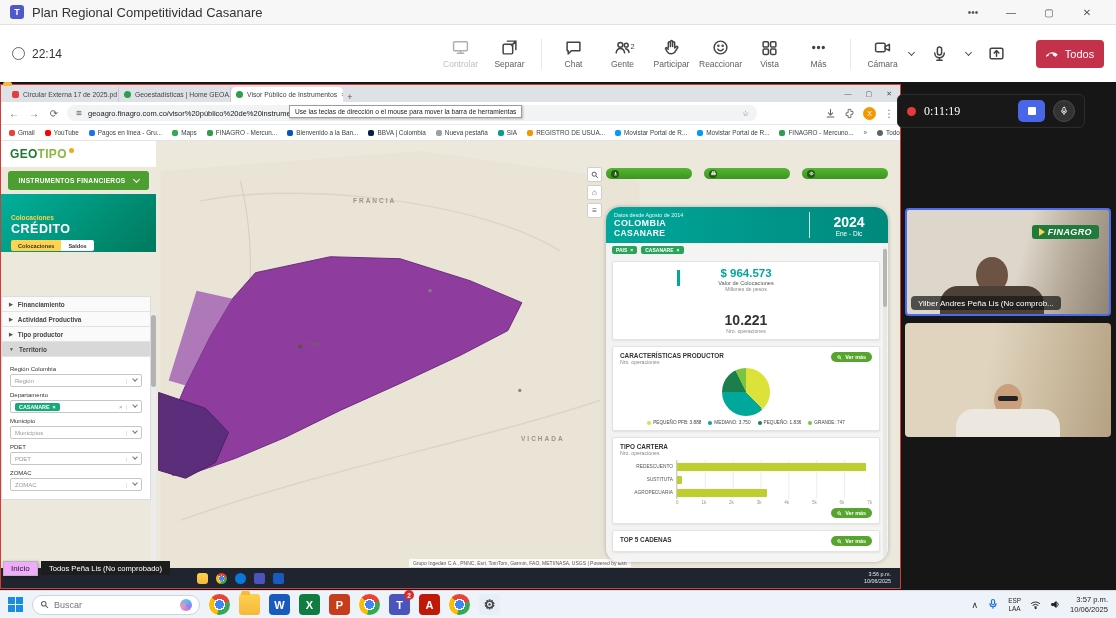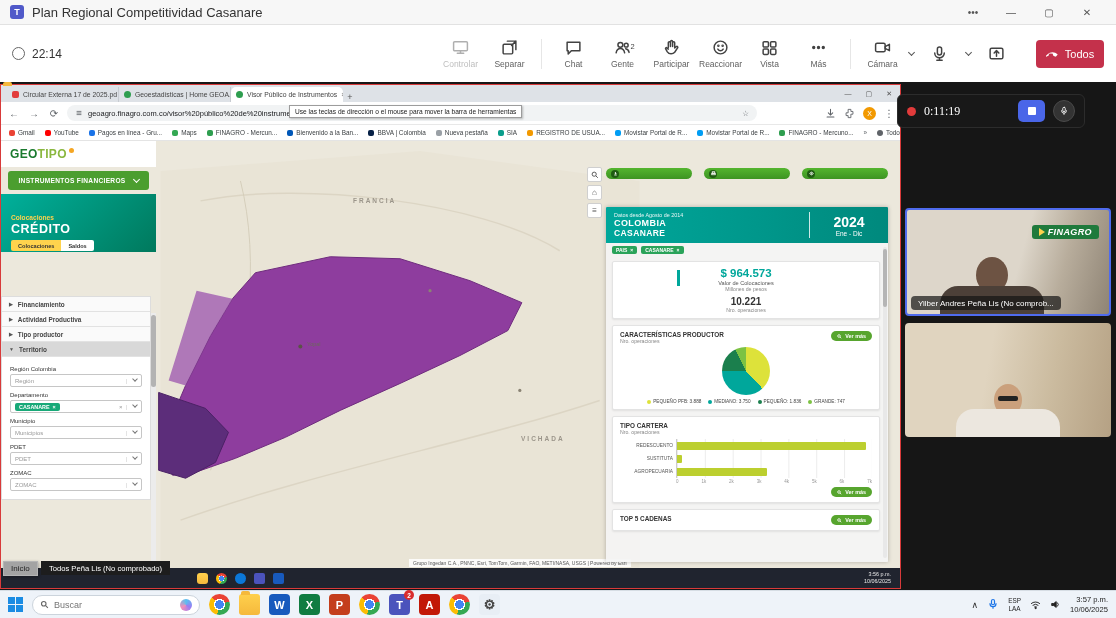--- a/index.html
+++ b/index.html
@@ -88,39 +88,39 @@
 .sb-scroll{position:absolute;right:0;top:172px;bottom:0;width:5px;background:#ececec}
 .sb-thumb{position:absolute;top:2px;left:0;width:5px;height:72px;background:#b3b3b3;border-radius:3px}
 
 
 .greenbars{position:absolute;right:12px;top:27px;width:282px;display:flex;gap:12px;z-index:7}
 .gbar{flex:1;height:11px;border-radius:6px;background:linear-gradient(#54b52f,#3d9422);display:flex;align-items:center;padding:0 5px;cursor:pointer}
 .gbar .gic{width:8px;height:8px;border-radius:50%;background:#1f5c12;display:flex;align-items:center;justify-content:center}
 .gbar svg{width:5px;height:5px;stroke:#fff;stroke-width:1.6;fill:none}
 
 
-.stats{position:absolute;right:12px;top:66px;bottom:6px;width:282px;background:rgba(244,244,244,.92);border-radius:1px;z-index:7;overflow:hidden;box-shadow:0 0 4px rgba(0,0,0,.25)}
+.stats{position:absolute;right:12px;top:66px;bottom:6px;width:282px;background:rgba(244,244,244,.92);border-radius:14px;z-index:7;overflow:hidden;box-shadow:0 0 4px rgba(0,0,0,.25)}
 .sheader{height:36px;background:linear-gradient(90deg,#00a79b,#00897d);display:flex;align-items:center;color:#fff;padding:0 8px}
 .sh-left{flex:1}
 .sh-note{font-size:5.4px;opacity:.9}
 .sh-country{font-size:9px;font-weight:800;letter-spacing:.4px}
 .sh-dept{font-size:8.5px;font-weight:800;letter-spacing:.4px}
 .sh-div{width:1px;height:26px;background:rgba(255,255,255,.8);margin:0 8px}
 .sh-right{width:62px;text-align:center}
 .sh-year{font-size:14px;font-weight:bold}
 .sh-period{font-size:6.5px}
 .tagsrow{height:14px;display:flex;align-items:center;gap:4px;padding:0 6px}
 .stag{background:#2aa35a;color:#fff;font-size:5px;font-weight:bold;border-radius:2px;padding:1px 4px;display:flex;gap:3px;align-items:center;cursor:pointer}
 .cards{padding:4px 8px 0 6px;display:flex;flex-direction:column;gap:6px}
 .card{background:#fff;border:1px solid #e3e3e3;border-radius:2px;box-shadow:0 1px 2px rgba(0,0,0,.08);padding:5px 7px;position:relative}
 .kpi{text-align:center}
 .kpi-val{font-size:11.5px;font-weight:800;color:#00a79b}
 .kpi-l1{font-size:5.6px;color:#555;margin-top:1px}
 .kpi-l2{font-size:5.2px;color:#888}
-.kpi-ops{font-size:10px;font-weight:800;color:#333;margin-top:4px}
+.kpi-ops{font-size:14px;font-weight:800;color:#333;margin-top:20px}
 .kpi-accent{position:absolute;left:64px;top:8px;width:2.5px;height:16px;background:#00a79b}
 .chead{display:flex;align-items:flex-start}
 .ct{font-size:6.4px;font-weight:800;color:#333}
 .cs{font-size:5.2px;color:#888}
 .vermas{margin-left:auto;background:#57a52e;color:#fff;font-size:5.4px;font-weight:bold;border-radius:7px;padding:2px 6px;display:flex;align-items:center;gap:3px;cursor:pointer;flex:none}
 .vermas svg{width:5px;height:5px;stroke:#fff;stroke-width:1.6;fill:none}
 .pie-wrap{display:flex;justify-content:center;padding:3px 0 2px}
 .pie{width:48px;height:48px;border-radius:50%}
 .legend{display:flex;gap:7px;justify-content:center;flex-wrap:nowrap;margin-top:2px}
 .leg{display:flex;align-items:center;gap:2px;font-size:4.7px;color:#444;white-space:nowrap}
@@ -133,21 +133,21 @@
 .axis{display:flex;justify-content:space-between;margin-left:56px;font-size:4.5px;color:#999;margin-top:1px}
 .card-foot{display:flex;margin-top:3px}
 .st-scroll{position:absolute;right:1px;top:40px;bottom:4px;width:4px;background:#e8e8e8;border-radius:2px}
 .st-thumb{position:absolute;top:2px;width:4px;height:58px;background:#b5b5b5;border-radius:2px}
 
 
 .ptray{height:20px;background:#20242f;display:flex;align-items:center;padding:0 6px}
 .picons{display:flex;gap:8px;margin-left:190px}
 .pic{width:11px;height:11px;border-radius:2px}
 .ptime{margin-left:auto;text-align:right;color:#e8e8e8;font-size:5.4px;line-height:1.3;padding-right:3px}
-.inicio-tip{position:absolute;left:2px;bottom:12px;background:#a3a3a3;border:1px solid #b5b5b5;box-shadow:1px 1px 3px rgba(0,0,0,.3);font-size:8px;color:#222;padding:2px 7px;z-index:12}
+.inicio-tip{position:absolute;left:2px;bottom:12px;background:#f0abfc;border:1px solid #b5b5b5;box-shadow:1px 1px 3px rgba(0,0,0,.3);font-size:8px;color:#222;padding:2px 7px;z-index:12}
 .presenter-tip{position:absolute;left:40px;bottom:13px;background:#1d1d1d;color:#fff;font-size:7.6px;padding:2.5px 8px;z-index:12;white-space:nowrap}
 
 
 .recpill{position:absolute;left:897px;top:12px;width:188px;height:34px;background:#181818;border:1px solid #2c2c2c;border-radius:6px;display:flex;align-items:center;gap:8px;padding:0 9px;z-index:30}
 .recdot{width:9px;height:9px;border-radius:50%;background:#e23b3b}
 .rectime{color:#fff;font-size:12px;font-family:Liberation Serif, serif}
 .stopbtn{margin-left:auto;width:27px;height:22px;border-radius:5px;background:#4a66e8;display:flex;align-items:center;justify-content:center;cursor:pointer}
 .stopbtn i{width:8px;height:8px;background:#fff;border-radius:1px}
 .recmic{width:22px;height:22px;border-radius:50%;background:#333;border:1px solid #4a4a4a;display:flex;align-items:center;justify-content:center;cursor:pointer}
 .recmic svg{width:10px;height:10px;stroke:#fff;fill:none;stroke-width:1.4;stroke-linecap:round}

